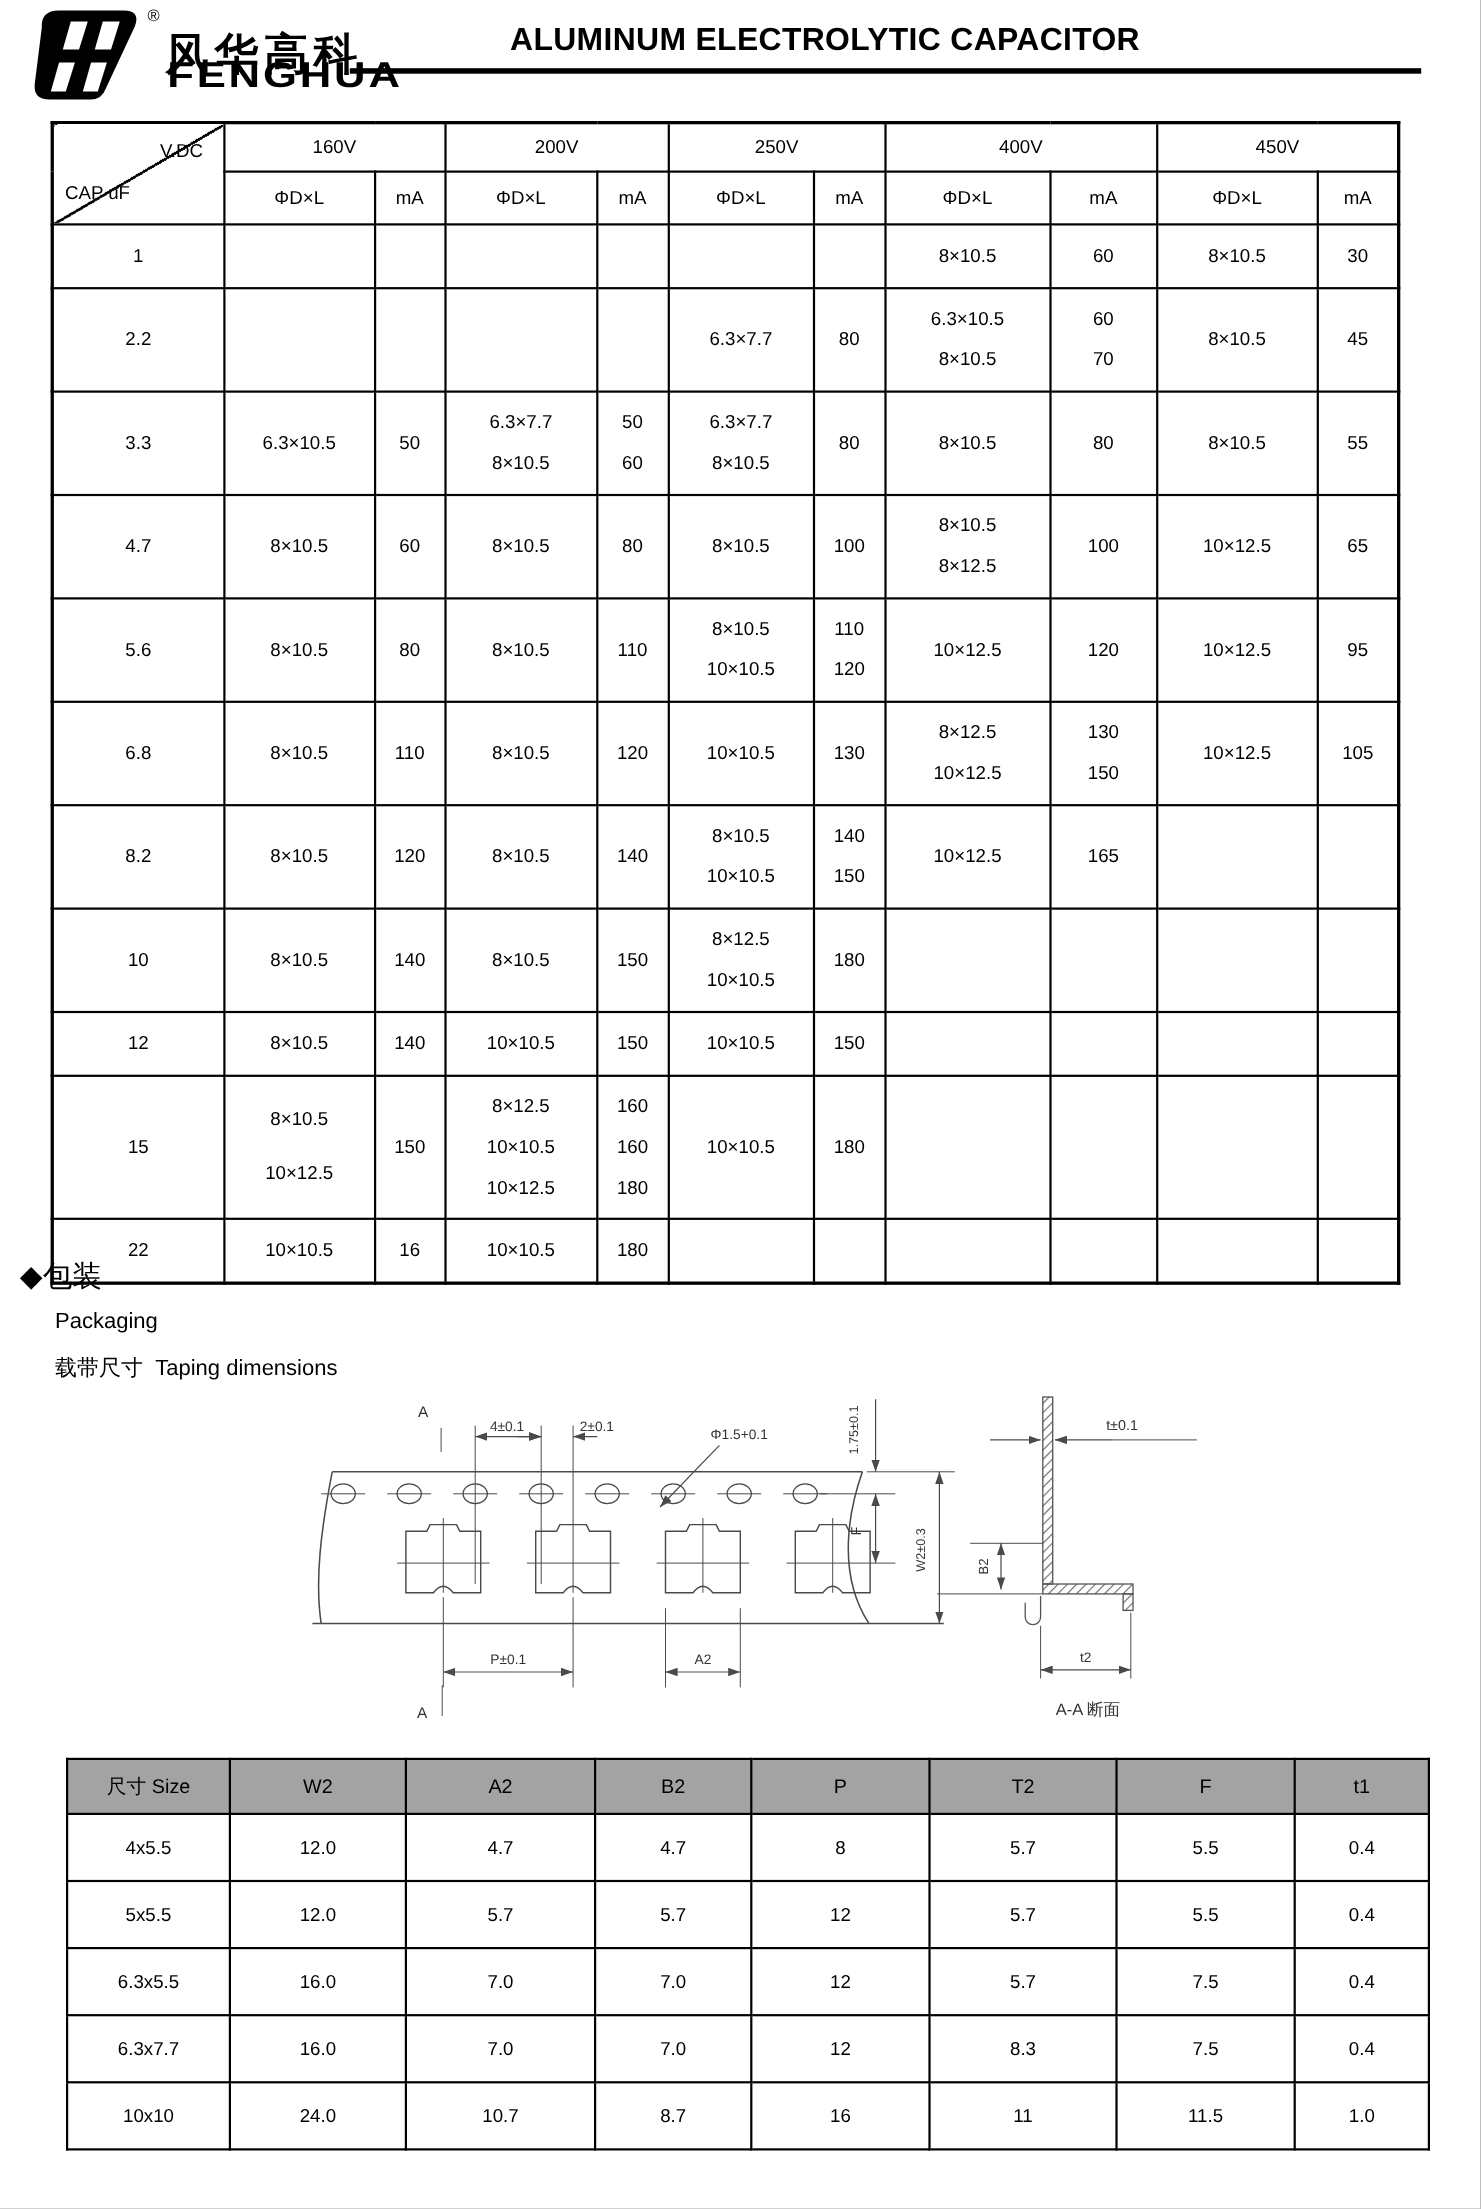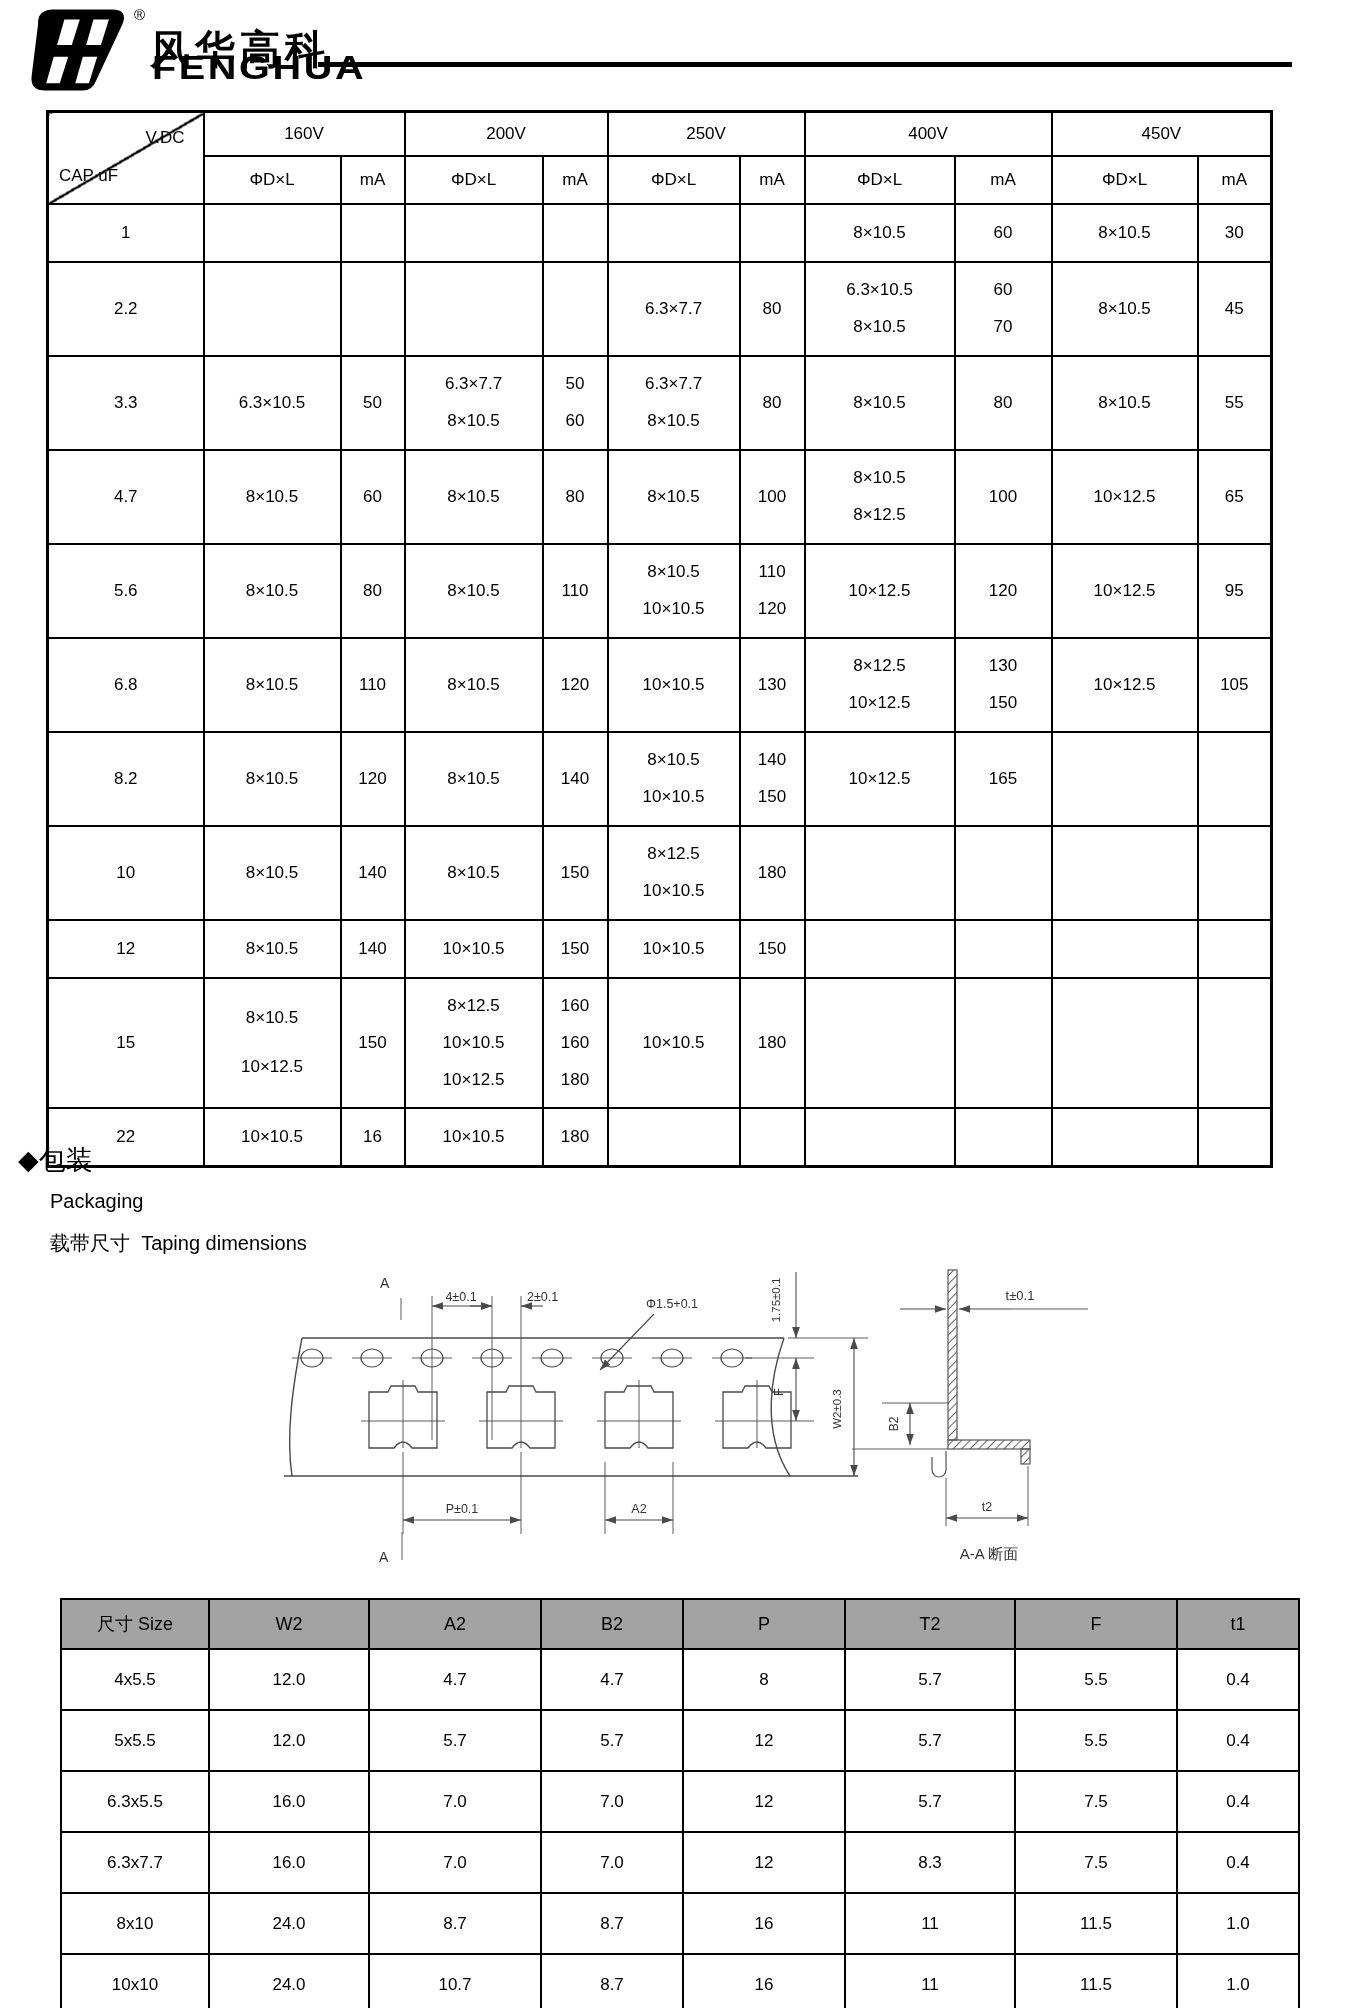--- a/index.html
+++ b/index.html
@@ -44,20 +44,21 @@
 
   <svg class="logo-mark" viewBox="0 0 110 95">
     <path d="M28,3 Q10,3 11,20 L4,76 Q2,92 19,92 L60,92 Q71,92 75,81 L104,19 Q110,3 93,3 Z" fill="#000"></path>
     <path d="M40,14 L57,14 L35,84 L20,84 Z" fill="#fff"></path>
     <path d="M72,14 L89,14 L67,84 L52,84 Z" fill="#fff"></path>
     <path d="M28,42 L86,42 L81,55 L24,55 Z" fill="#000"></path>
   </svg>
   <span class="reg">®</span>
   <div class="logo-cn">风华高科</div>
   <div class="logo-en">FENGHUA</div>
+  <div class="title">ALUMINUM ELECTROLYTIC CAPACITOR</div>
   <div class="rule"></div>
 
   <div class="rtable-wrap">
     <table class="rtable">
       <colgroup>
         <col style="width:156px">
           <col style="width:137px">
           <col style="width:64px">
         <col style="width:138px">
           <col style="width:65px">
@@ -793,30 +794,20 @@
             <td>6.3x7.7</td>
             <td>16.0</td>
             <td>7.0</td>
             <td>7.0</td>
             <td>12</td>
             <td>8.3</td>
             <td>7.5</td>
             <td>0.4</td>
           </tr>
           <tr>
-            <td>8x10</td>
-            <td>24.0</td>
-            <td>8.7</td>
-            <td>8.7</td>
-            <td>16</td>
-            <td>11</td>
-            <td>11.5</td>
-            <td>1.0</td>
-          </tr>
-          <tr>
             <td>10x10</td>
             <td>24.0</td>
             <td>10.7</td>
             <td>8.7</td>
             <td>16</td>
             <td>11</td>
             <td>11.5</td>
             <td>1.0</td>
           </tr>
         </tbody>

